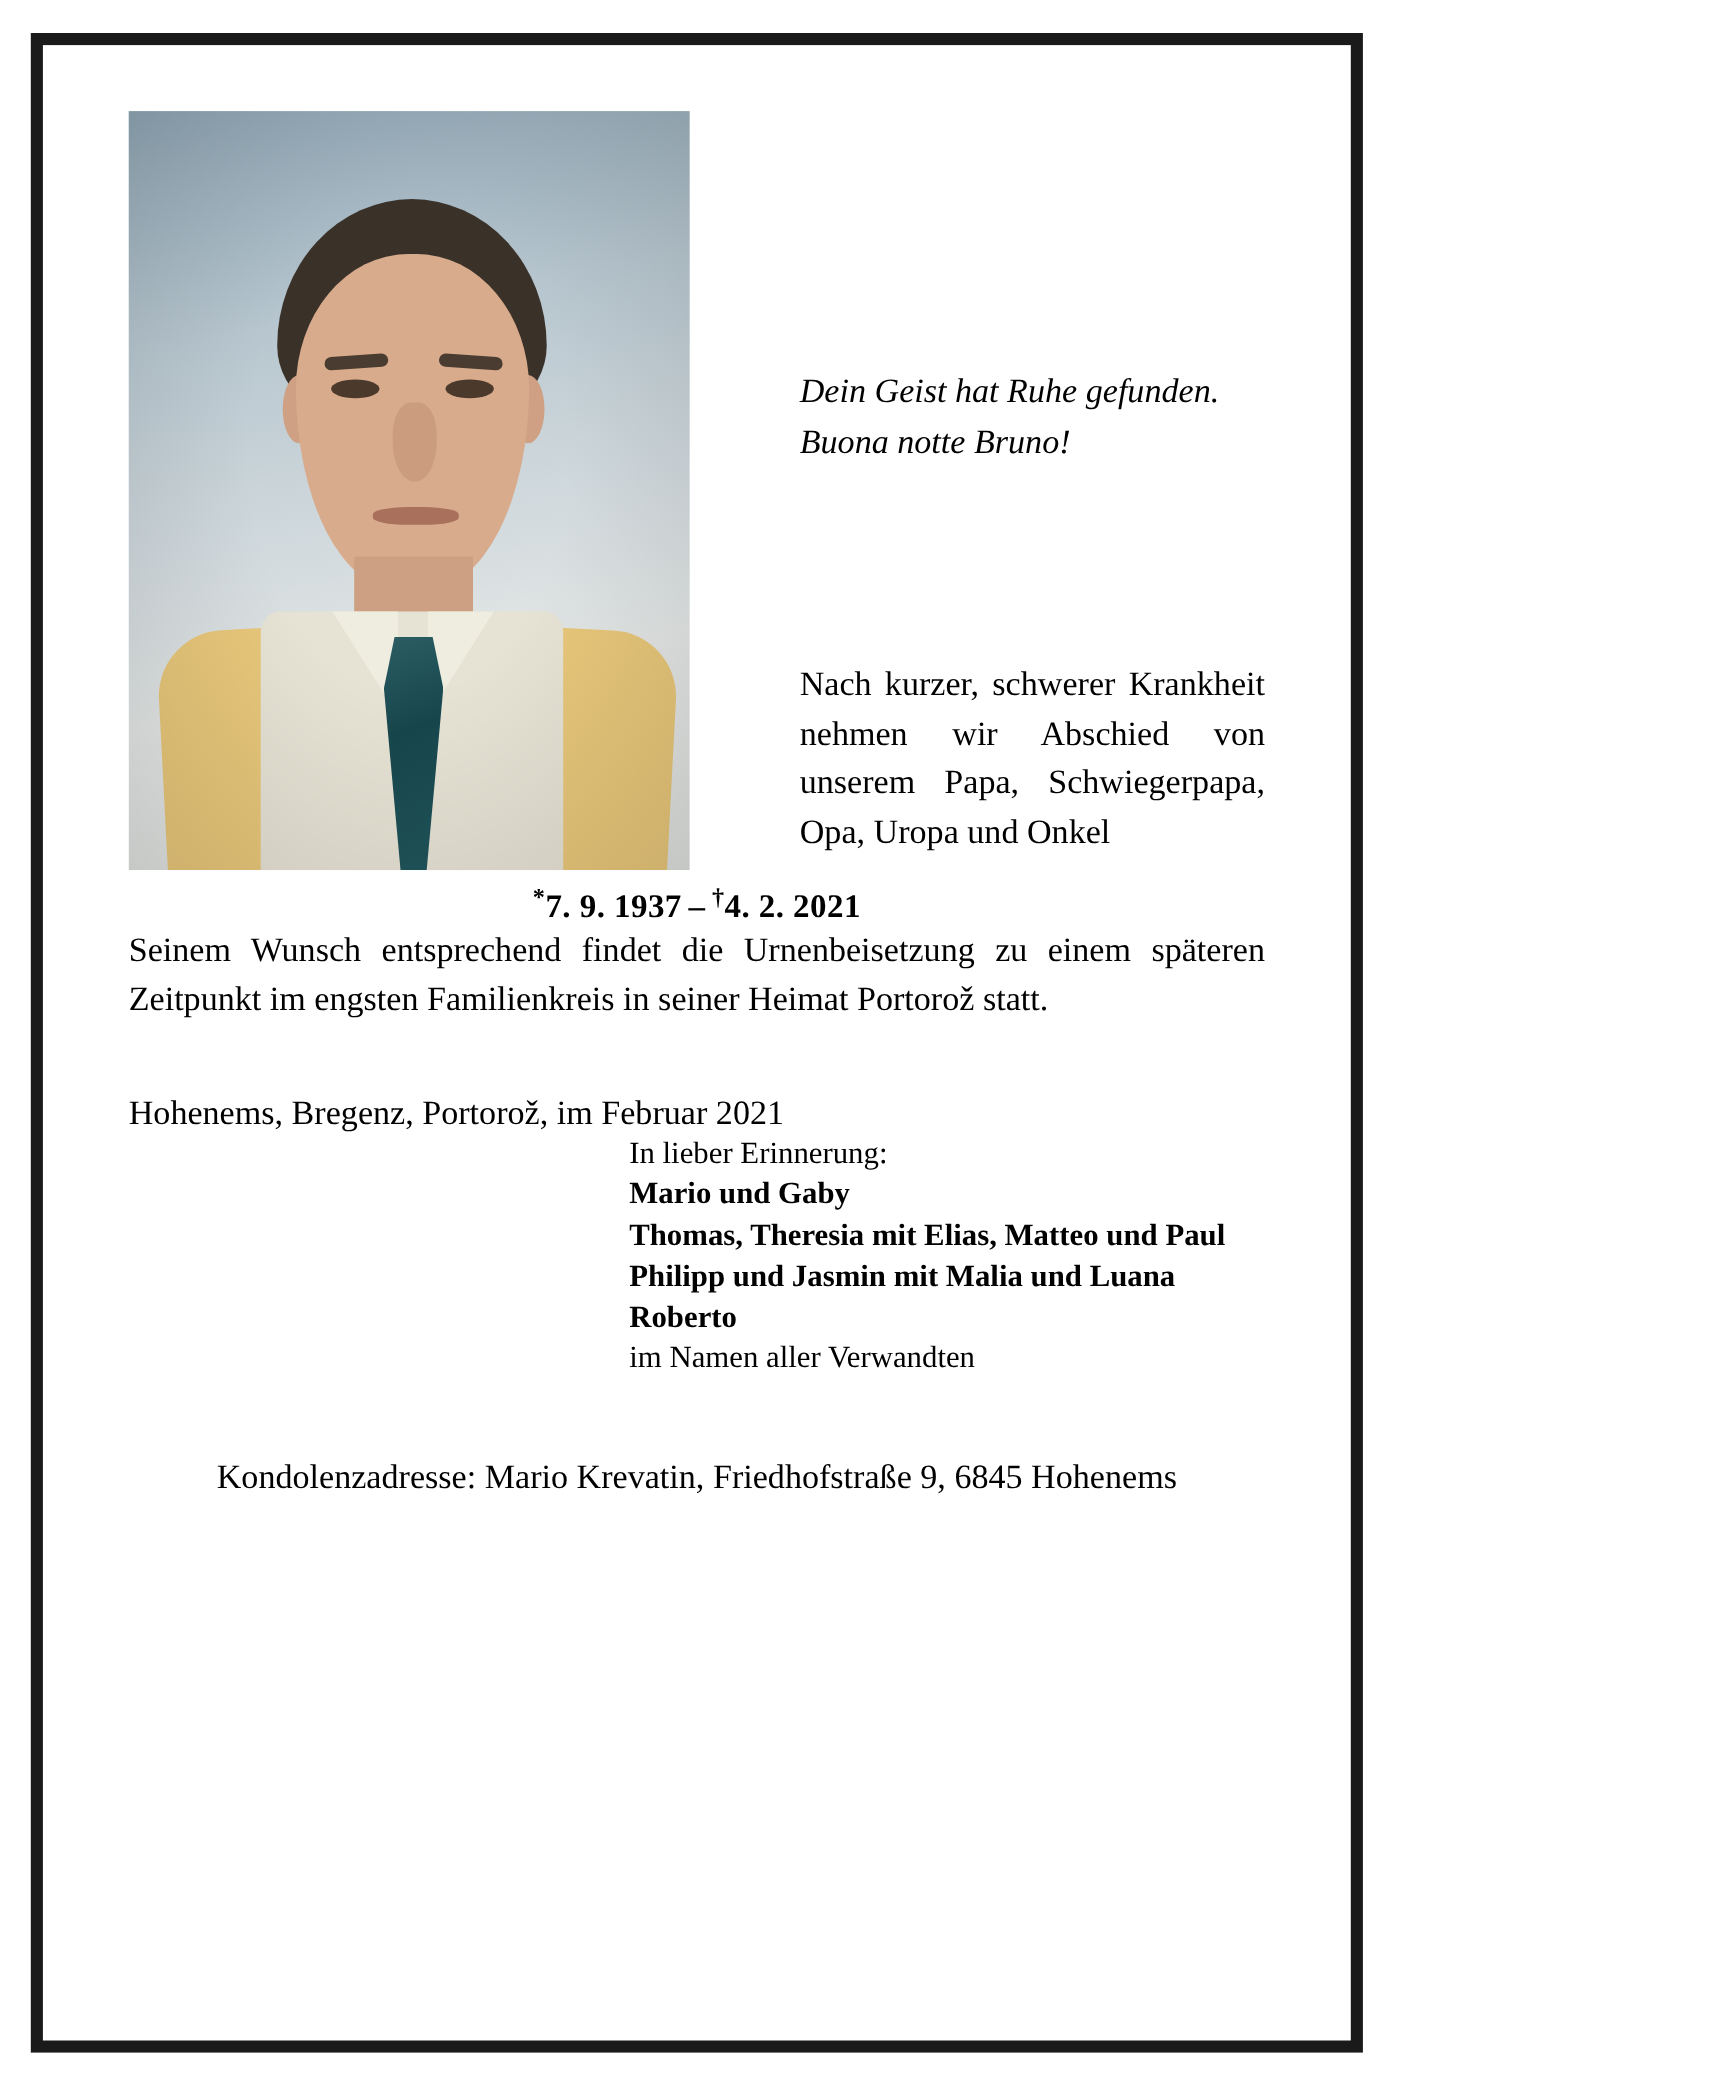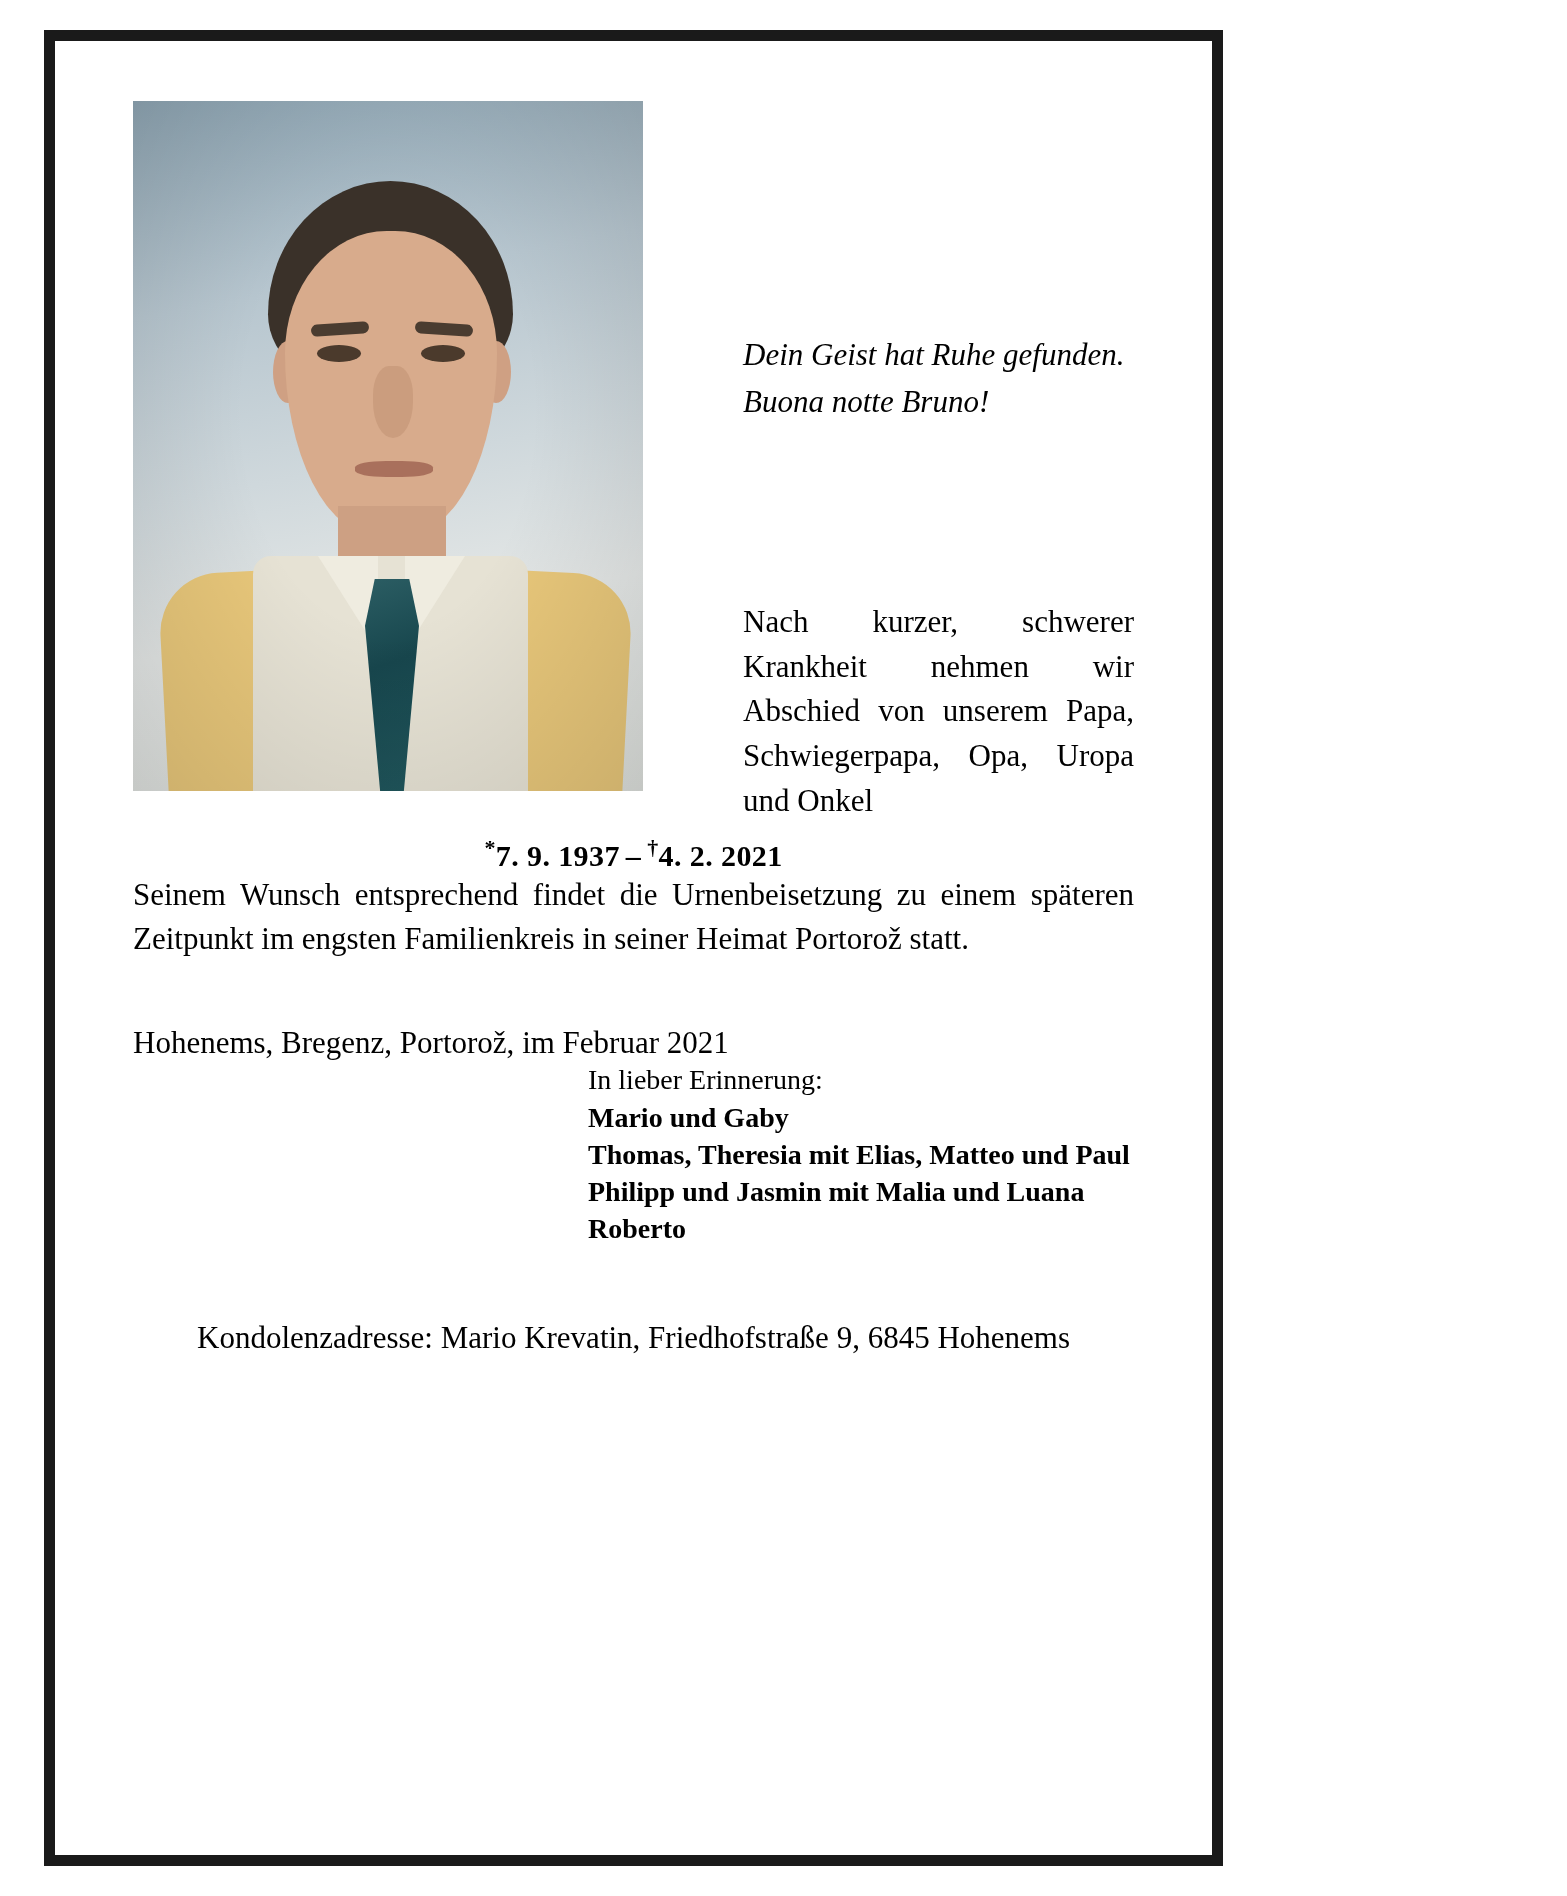--- a/index.html
+++ b/index.html
@@ -13,21 +13,21 @@
     font-family: "Liberation Serif", serif;
     color: #000000;
     overflow: hidden;
   }
   .page {
     position: relative;
     width: 1267px;
     height: 1896px;
     background: #ffffff;
     box-sizing: border-box;
-    padding: 30px 44px;
+    padding: 30px 28px;
   }
   .notice {
     position: relative;
     width: 100%;
     height: 100%;
     box-sizing: border-box;
     border: 11px solid #1a1a1a;
     background: #ffffff;
     padding: 60px 78px 40px 78px;
   }
@@ -300,18 +300,19 @@
     <div class="wish">Seinem Wunsch entsprechend findet die Urnenbeisetzung zu einem späteren Zeitpunkt im engsten Familienkreis in seiner Heimat Portorož statt.</div>
 
     <div class="places"><b>Hohenems, Bregenz, Portorož,</b><span> im Februar 2021</span></div>
 
     <div class="memory">
       <div class="m-line">In lieber Erinnerung:</div>
       <div class="m-line"><b>Mario und Gaby</b></div>
       <div class="m-line"><b>Thomas, Theresia mit Elias, Matteo und Paul</b></div>
       <div class="m-line"><b>Philipp und Jasmin mit Malia und Luana</b></div>
       <div class="m-line"><b>Roberto</b></div>
+      <div class="m-line">im Namen aller Verwandten</div>
     </div>
 
     <div class="condolence">Kondolenzadresse: Mario Krevatin, Friedhofstraße 9, 6845 Hohenems</div>
 
   </div>
 </div>
 
 </body></html>

